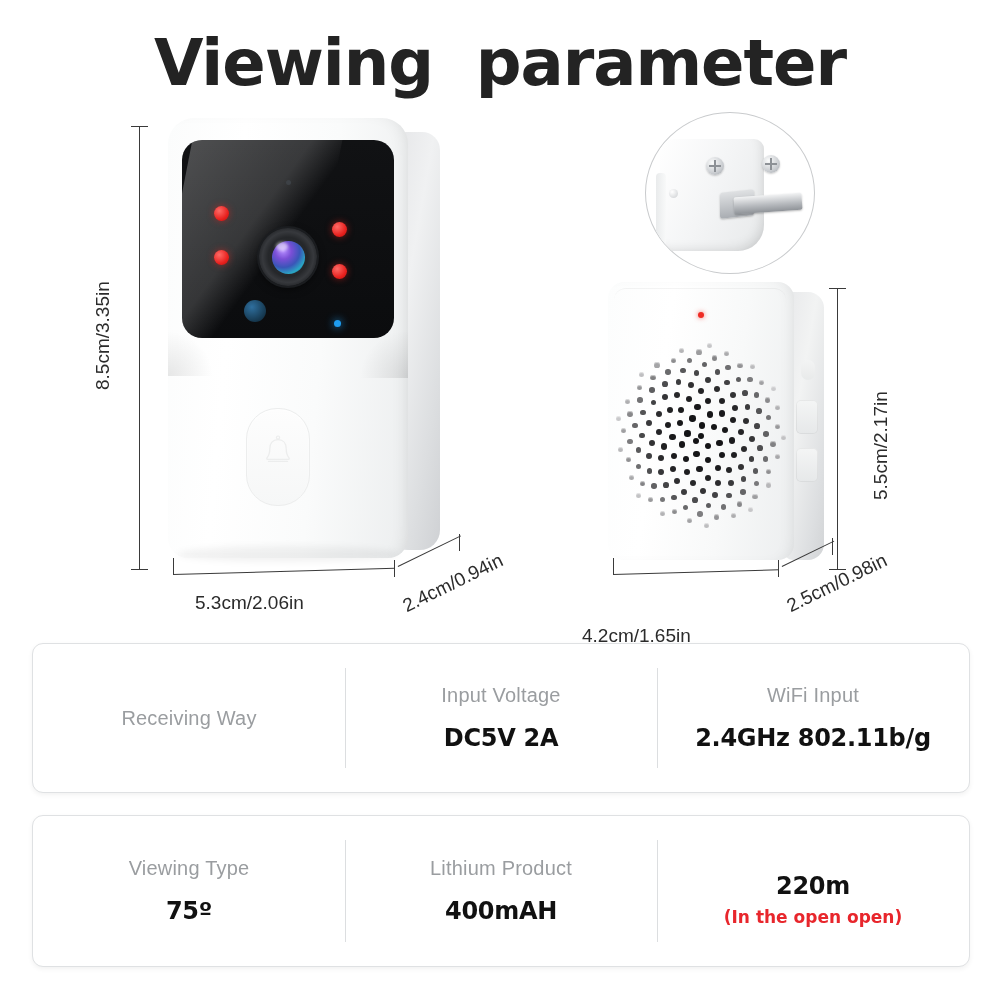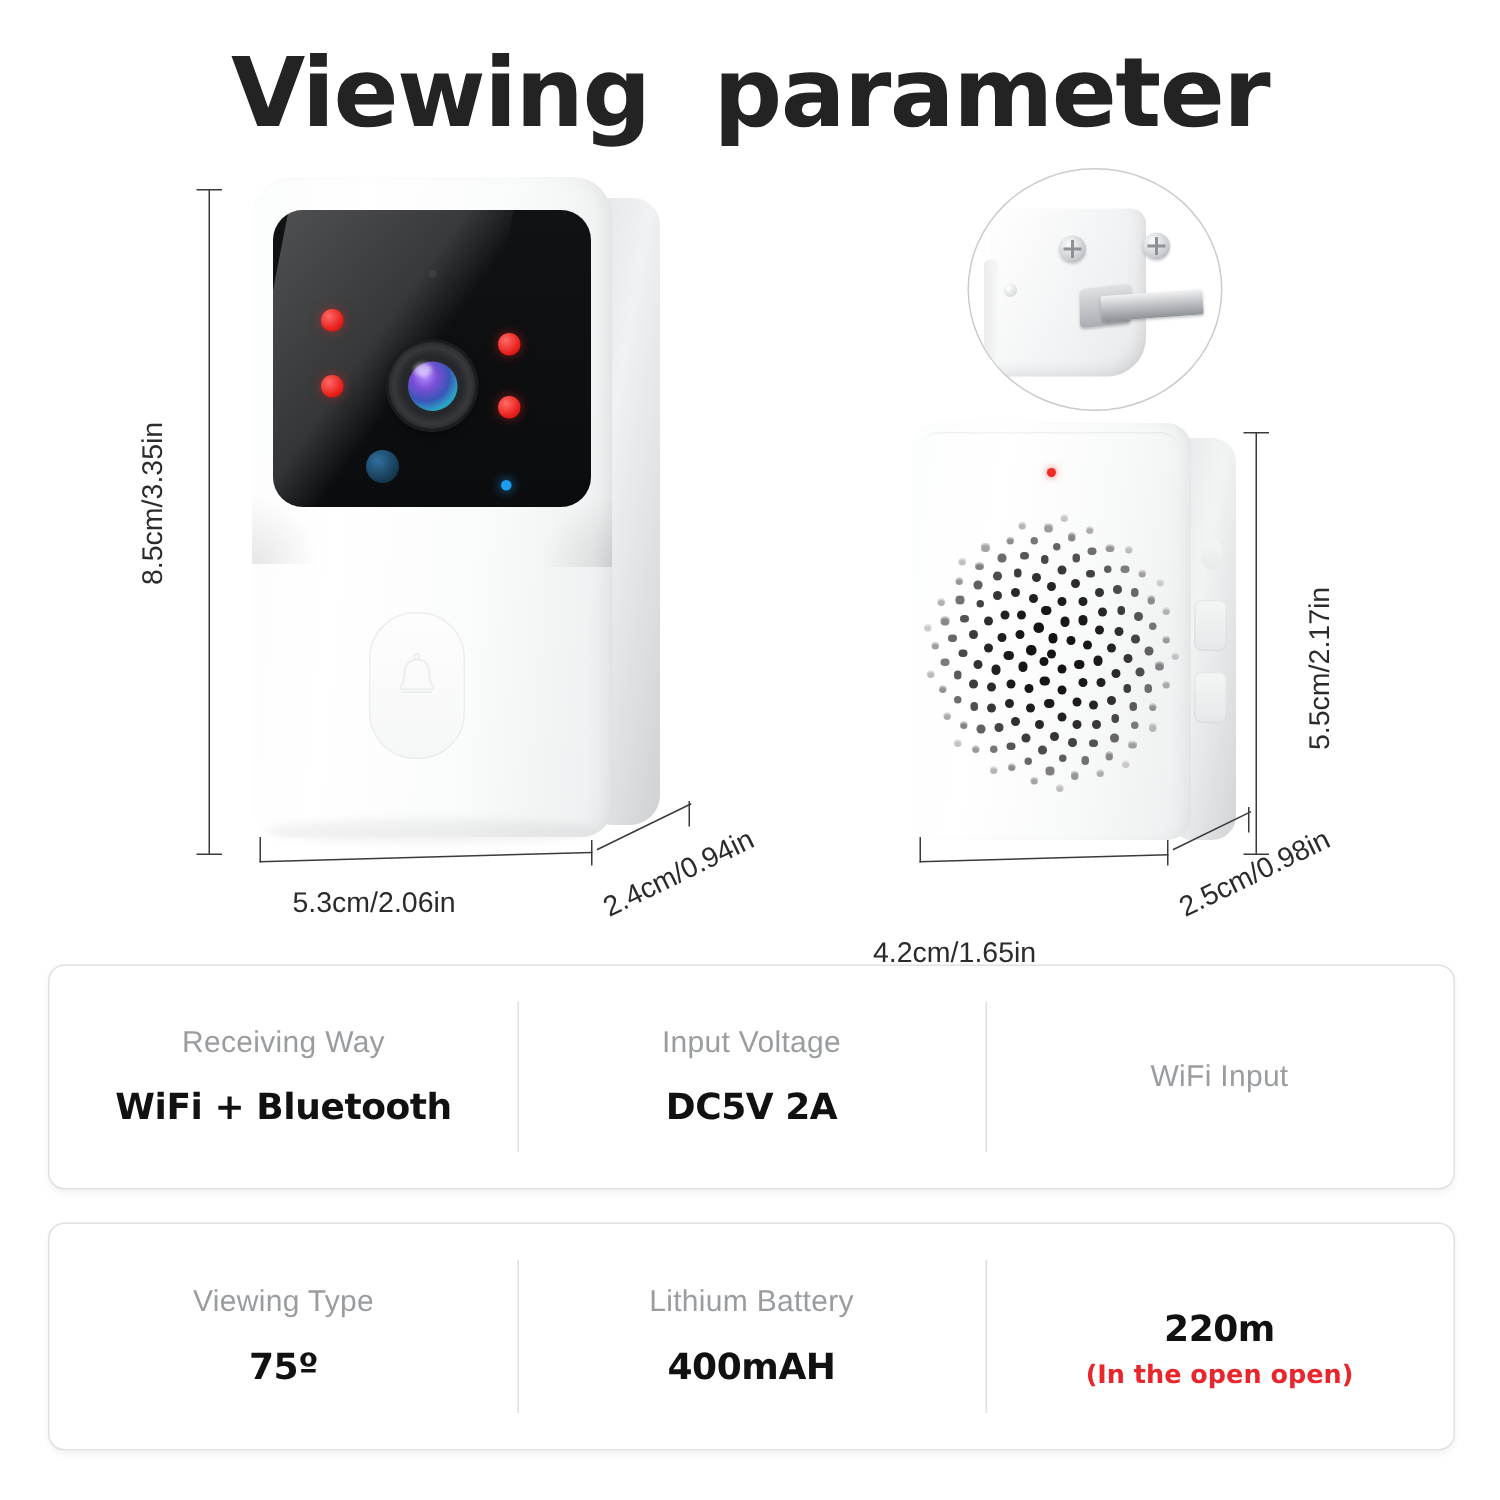--- a/index.html
+++ b/index.html
@@ -380,40 +380,40 @@
 <div class="dimlabel" style="left:582px;top:592px;margin-top:33px;">4.2cm/1.65in</div>
 
 <div class="dline hline" style="left:782px;top:566px;width:58px;transform:rotate(-26deg);transform-origin:left center;"></div>
 <div class="cap-v" style="left:832px;top:538px;"></div>
 <div class="dimlabel" style="left:788px;top:596px;transform:rotate(-26deg);transform-origin:left center;">2.5cm/0.98in</div>
 
 <div class="card card1">
   <div class="cols">
     <div class="col">
       <div class="spec-label">Receiving Way</div>
-      <div class="spec-value">WiFi + Bluetooth</div>
     </div>
     <div class="col">
       <div class="spec-label">Input Voltage</div>
       <div class="spec-value">DC5V 2A</div>
     </div>
     <div class="col">
       <div class="spec-label">WiFi Input</div>
+      <div class="spec-value">2.4GHz 802.11b/g</div>
     </div>
   </div>
 </div>
 
 <div class="card card2">
   <div class="cols">
     <div class="col">
       <div class="spec-label">Viewing Type</div>
       <div class="spec-value">75º</div>
     </div>
     <div class="col">
-      <div class="spec-label">Lithium Battery</div>
+      <div class="spec-label">Lithium Product</div>
       <div class="spec-value">400mAH</div>
     </div>
     <div class="col">
       <div class="spec-value">220m</div>
       <div class="spec-note">(In the open open)</div>
     </div>
   </div>
 </div>
 
 </body></html>

